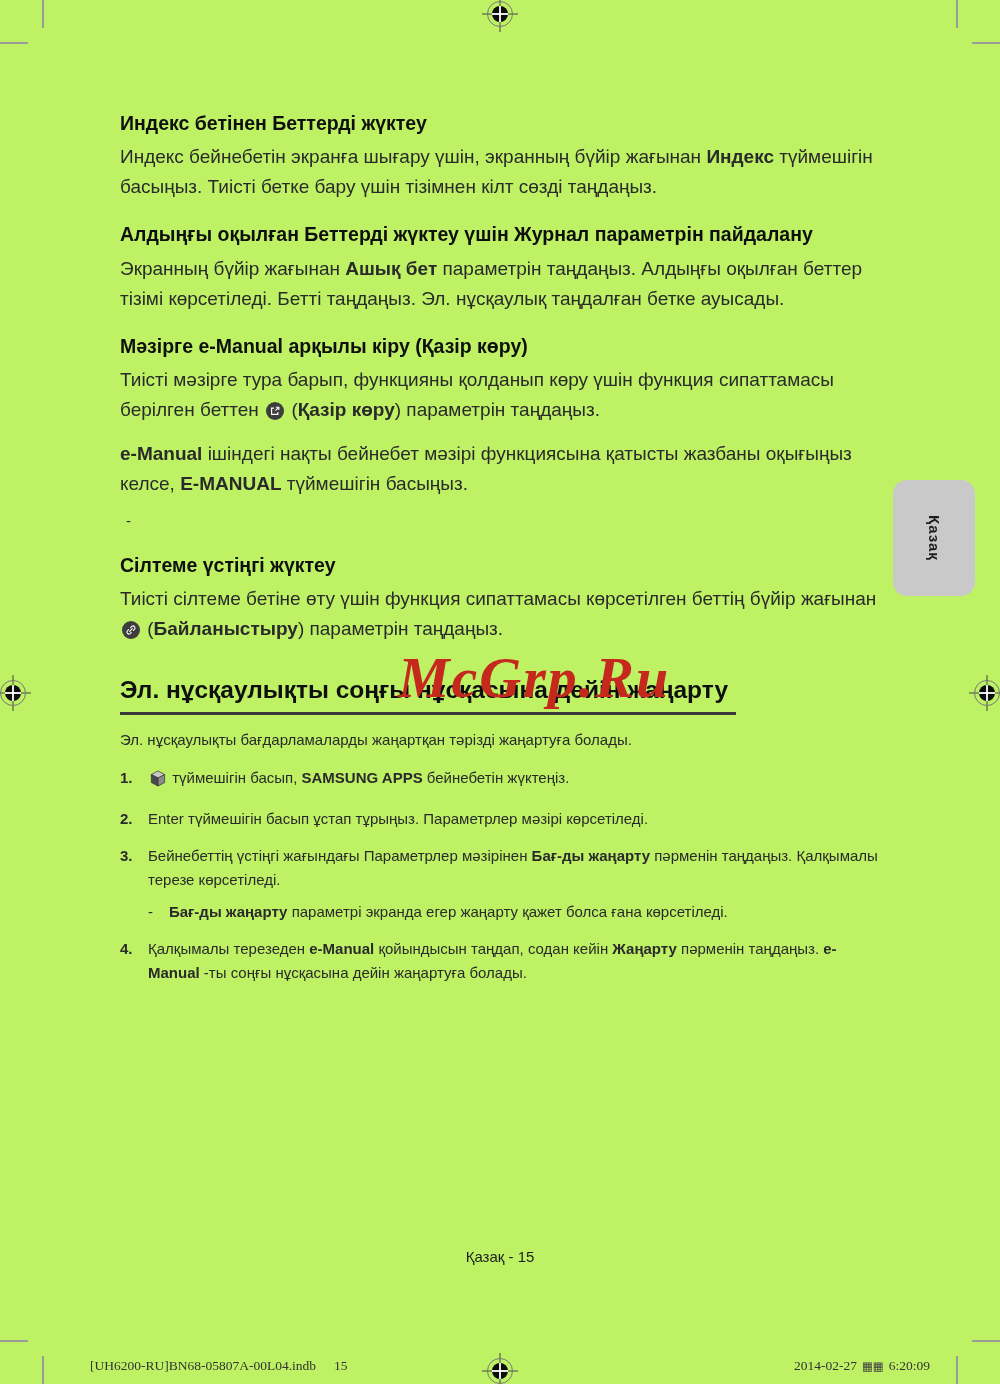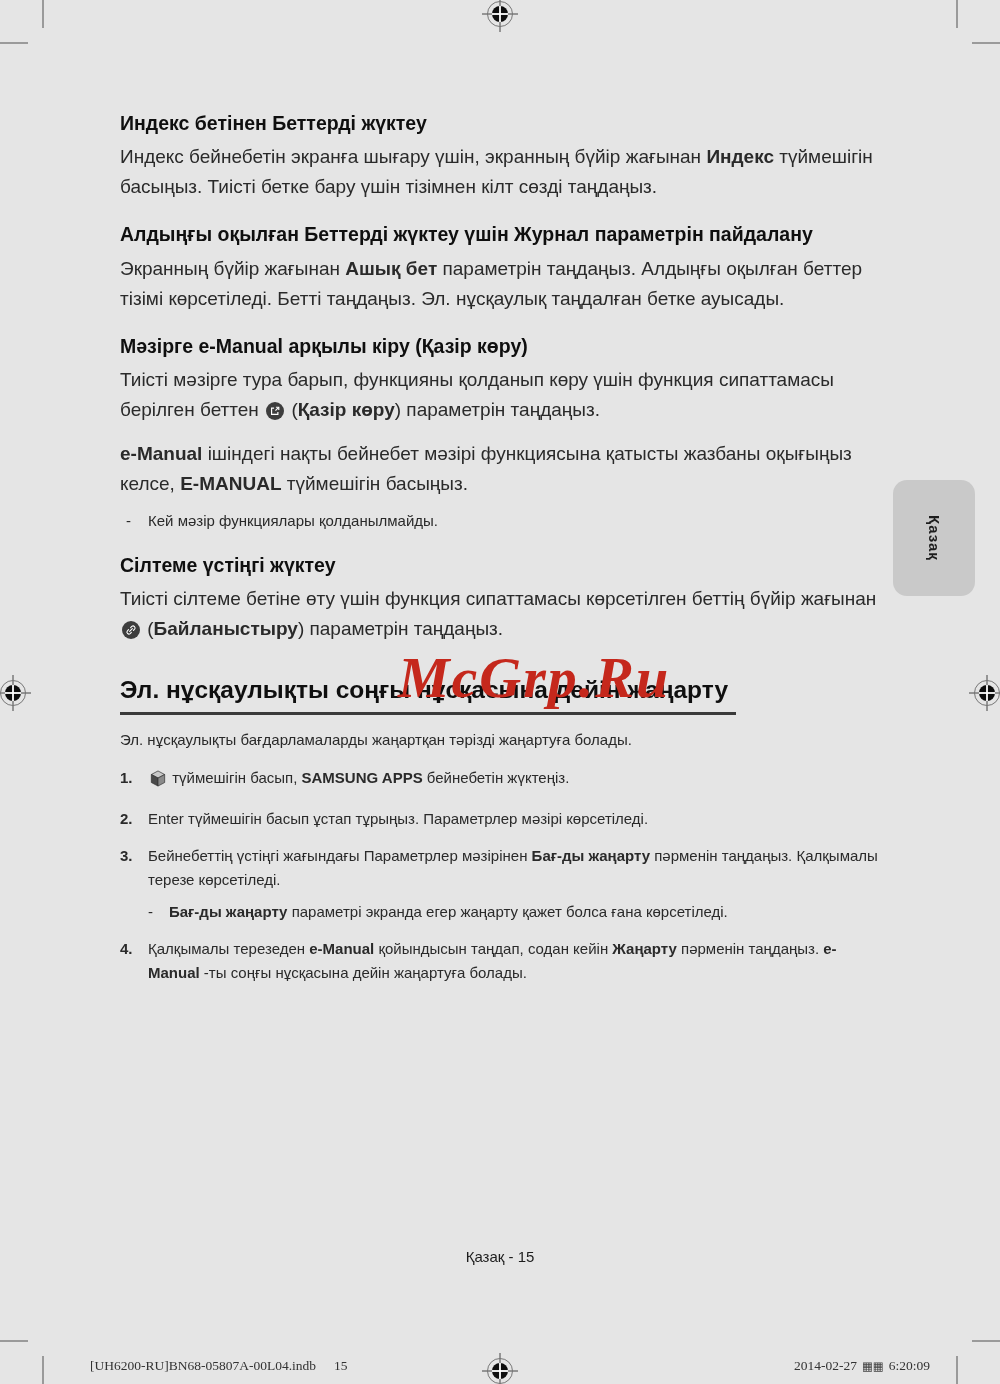--- a/index.html
+++ b/index.html
@@ -1,17 +1,17 @@
 <!DOCTYPE html>
 <html><head>
 <meta charset="utf-8">
 <style>
   html,body { margin:0; padding:0; background:#fff; }
   .page {
-    position:relative; width:1000px; height:1384px; background:#e5e5e5;
+    position:relative; width:1000px; height:1384px; background:#bef264;
     overflow:hidden; font-family:"Liberation Sans", sans-serif; color:#2a2a2a;
   }
   
   .crop { position:absolute; background:#9a9a9a; }
   .crop.v { width:2px; height:28px; }
   .crop.h { width:28px; height:2px; }
   
   .regmark { position:absolute; width:36px; height:36px; }
   
   .content { position:absolute; left:120px; top:112px; width:762px; }
@@ -120,21 +120,20 @@
       <h2>Мәзірге e-Manual арқылы кіру (Қазір көру)</h2>
       <p><span><span>Тиісті мәзірге тура барып, функцияны қолданып көру үшін функция сипаттамасы берілген беттен </span></span><span class="inline-icon"><svg viewBox="0 0 20 20" width="18" height="18">
               <circle cx="10" cy="10" r="10" fill="#3d3d3d"></circle>
               <path d="M9 6.8H6.2v7h7V11" fill="none" stroke="#fff" stroke-width="1.3"></path>
               <path d="M10.5 9.5L14 6" stroke="#fff" stroke-width="1.3"></path>
               <path d="M11 5.8h3.2V9" fill="none" stroke="#fff" stroke-width="1.3"></path>
             </svg></span><span><span> (</span><span style="font-weight: 700;">Қазір көру</span><span>) параметрін таңдаңыз.</span></span></p>
       <p><span style="font-weight: 700;">e-Manual</span><span> ішіндегі нақты бейнебет мәзірі функциясына қатысты жазбаны оқығыңыз келсе, </span><span style="font-weight: 700;">E-MANUAL</span><span> түймешігін басыңыз.</span></p>
       <div class="noteline">
         <span class="dash">-</span>
-        <span><span>Кей мәзір функциялары қолданылмайды.</span></span>
       </div>
     </div>
 
     <div class="sec">
       <h2>Сілтеме үстіңгі жүктеу</h2>
       <p><span><span>Тиісті сілтеме бетіне өту үшін функция сипаттамасы көрсетілген беттің бүйір жағынан </span></span><span class="inline-icon"><svg viewBox="0 0 20 20" width="18" height="18">
               <circle cx="10" cy="10" r="10" fill="#3d3d3d"></circle>
               <path d="M8.5 11.5l3-3" stroke="#fff" stroke-width="1.2" stroke-linecap="round"></path>
               <path d="M7.3 9.6L6 10.9a2.2 2.2 0 0 0 3.1 3.1l1.3-1.3" fill="none" stroke="#fff" stroke-width="1.2" stroke-linecap="round"></path>
               <path d="M12.7 10.4L14 9.1a2.2 2.2 0 0 0-3.1-3.1L9.6 7.3" fill="none" stroke="#fff" stroke-width="1.2" stroke-linecap="round"></path>

